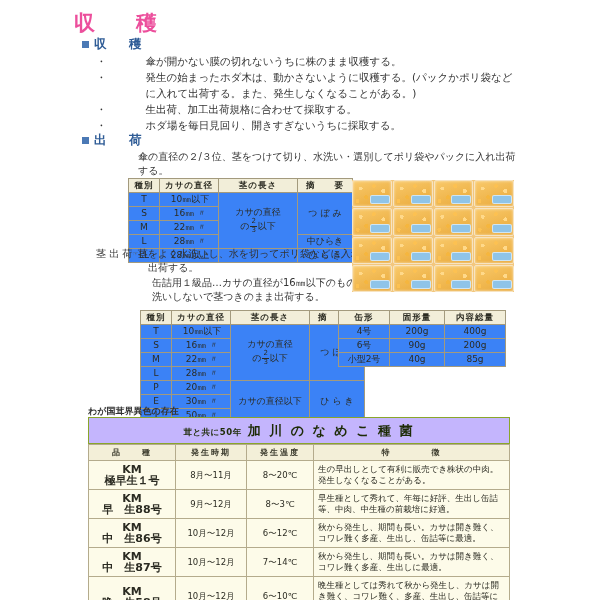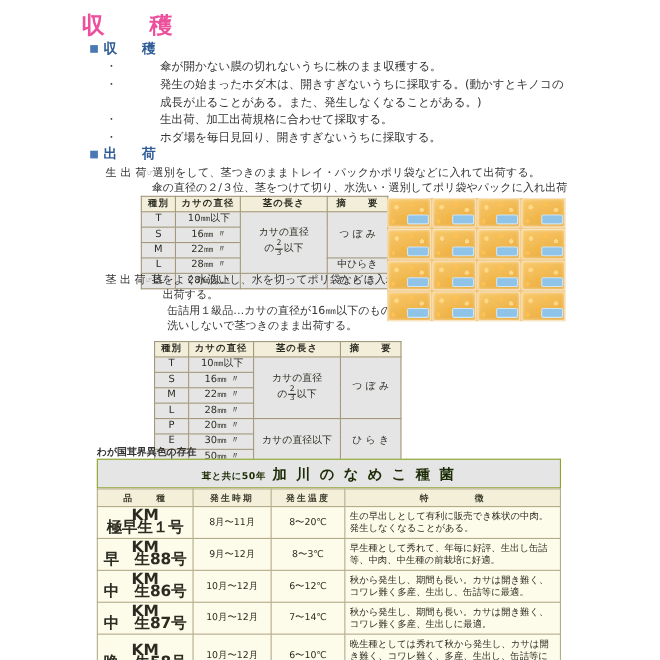--- a/index.html
+++ b/index.html
@@ -58,21 +58,21 @@
     position:absolute;left:96px;top:276px;width:300px;
     font-size:10px;line-height:14px;color:#333;
   }
   .ship-proc .ind{padding-left:56px;}
 
   .lbl-sm{font-size:7px;vertical-align:1px;letter-spacing:-1px;color:#555;}
 
   
   table.spec{
     border-collapse:collapse;
-    background:#e5e5e5;
+    background:#3b82f6;
     font-size:9px;
     color:#2b2b22;
   }
   table.spec td,table.spec th{
     border:1px solid #a39a7d;
     padding:1px 3px;
     text-align:center;
     font-weight:normal;
     line-height:11px;
   }
@@ -134,39 +134,39 @@
     box-shadow:0 0 0 1px #cfe6f5;
   }
 
   
   .var-caption{
     position:absolute;left:88px;top:405px;
     font-size:9px;font-weight:bold;color:#333;
   }
   .var-wrap{position:absolute;left:88px;top:417px;width:422px;}
   .var-banner{
-    background:#e5e5e5;border:1px solid #8aa62a;
+    background:#c4b5fd;border:1px solid #8aa62a;
     text-align:center;padding:2px 0 3px 0;
     color:#1d2b06;
   }
   .var-banner .small{font-size:8.5px;font-weight:bold;letter-spacing:0.5px;}
   .var-banner .big{font-size:13px;font-weight:bold;letter-spacing:2px;margin-left:6px;}
   table.variety{
     border-collapse:collapse;width:422px;background:#fdfbe9;
     font-size:8.5px;color:#2b2b22;
   }
   table.variety th,table.variety td{
     border:1px solid #b4ab8c;vertical-align:middle;
   }
   table.variety thead th{
     background:#f3efd8;font-size:8px;font-weight:bold;
     padding:2px 0;letter-spacing:2px;color:#3a3a2c;
   }
   table.variety td{padding:3px 4px;line-height:11px;}
-  .vc-name{width:78px;text-align:center;font-weight:bold;font-size:14px;line-height:11px;}
+  .vc-name{width:78px;text-align:center;font-weight:bold;font-size:11px;line-height:11px;}
   .vc-season{width:62px;text-align:center;}
   .vc-temp{width:58px;text-align:center;}
   .vc-feat{text-align:left;padding-left:5px;font-family:Liberation Serif, serif;}
   .kmline{display:block;}
 </style>
 </head>
 <body>
 
 <div class="page">
 
@@ -177,41 +177,38 @@
     <span>収　穫</span>
   </div>
 
   <div class="body-list">
     <div class="li">
       <span class="dot">・</span>
       <span class="txt">傘が開かない膜の切れないうちに株のまま収穫する。</span>
     </div>
     <div class="li">
       <span class="dot">・</span>
-      <span class="txt">発生の始まったホダ木は、開きすぎないうちに採取する。(動かすとキノコの成長が止ることがある。また、発生しなくなることがある。)</span>
+      <span class="txt">発生の始まったホダ木は、動かさないように収穫する。(パックかポリ袋などに入れて出荷する。また、発生しなくなることがある。)</span>
     </div>
     <div class="li">
       <span class="dot">・</span>
       <span class="txt">生出荷、加工出荷規格に合わせて採取する。</span>
     </div>
     <div class="li">
       <span class="dot">・</span>
       <span class="txt">ホダ場を毎日見回り、開きすぎないうちに採取する。</span>
     </div>
   </div>
 
   <div class="section-head sec-ship">
     <span class="bullet-sq"></span>
     <span>出　荷</span>
   </div>
 
   <div class="ship-lines">
-    <div class="l1">
-      <span>生 出 荷</span><span class="lbl-sm">☞</span><span>選別をして、茎つきのままトレイ・パックかポリ袋などに入れて出荷する。</span>
-    </div>
     <div class="l2">傘の直径の２/３位、茎をつけて切り、水洗い・選別してポリ袋やパックに入れ出荷する。</div>
   </div>
 
   <table class="spec t-size1">
     <thead>
       <tr>
         <th class="c1">種別</th>
         <th class="c2">カサの直径</th>
         <th class="c3">茎の長さ</th>
         <th class="c4">摘　　要</th>
@@ -302,20 +299,46 @@
         <td>E</td>
         <td class="dia-left">30㎜ 〃</td>
       </tr>
       <tr>
         <td>J</td>
         <td class="dia-left">50㎜ 〃</td>
       </tr>
     </tbody>
   </table>
 
+  <table class="spec t-can">
+    <thead>
+      <tr>
+        <th class="c1">缶形</th>
+        <th class="c2">固形量</th>
+        <th class="c3">内容総量</th>
+      </tr>
+    </thead>
+    <tbody>
+      <tr>
+        <td>4号</td>
+        <td>200g</td>
+        <td>400g</td>
+      </tr>
+      <tr>
+        <td>6号</td>
+        <td>90g</td>
+        <td>200g</td>
+      </tr>
+      <tr>
+        <td>小型2号</td>
+        <td>40g</td>
+        <td>85g</td>
+      </tr>
+    </tbody>
+  </table>
 
   <div class="photo">
     <div class="pack">
         <span class="tag"></span>
       </div>
     <div class="pack">
         <span class="tag"></span>
       </div>
     <div class="pack">
         <span class="tag"></span>

